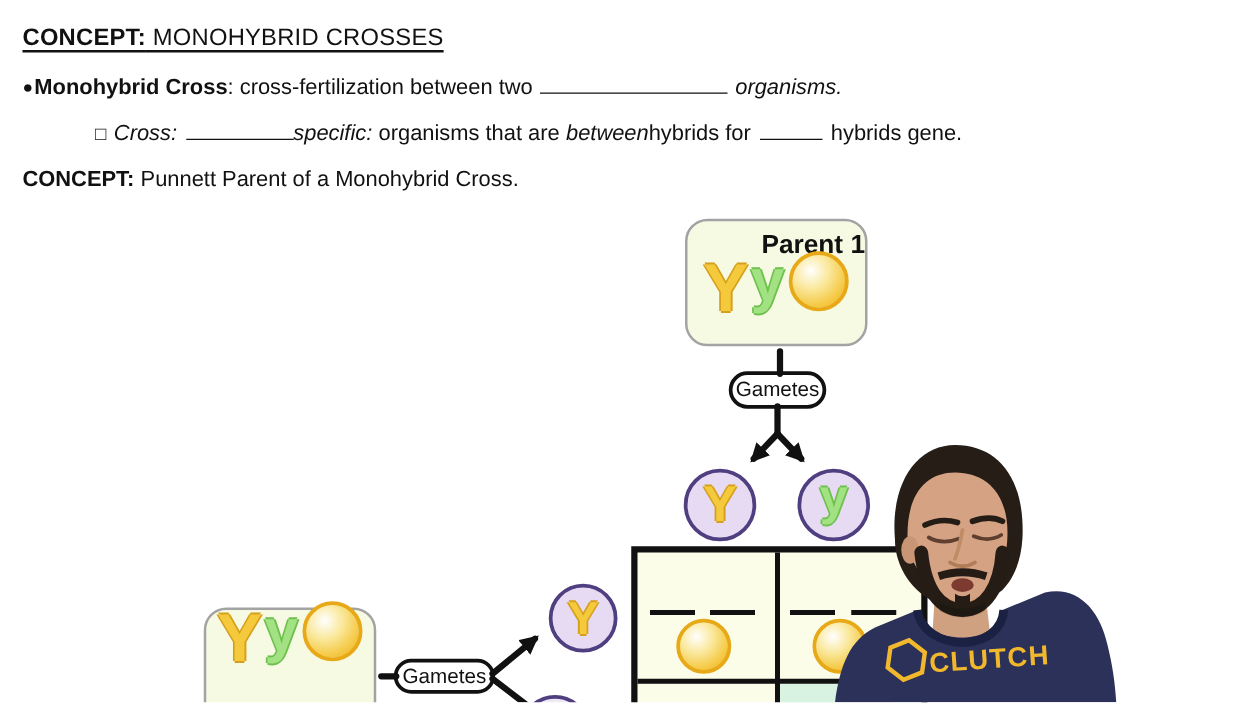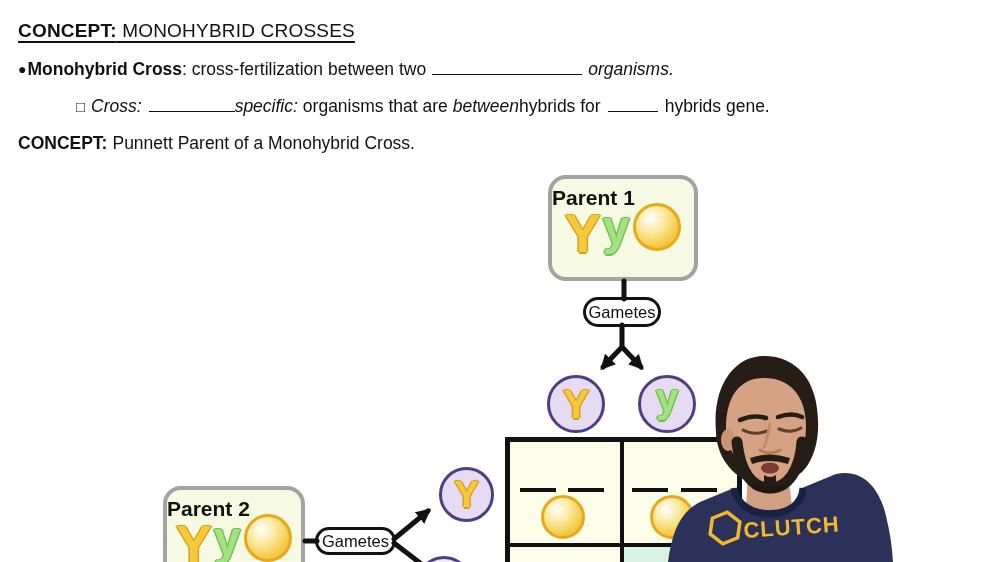--- a/index.html
+++ b/index.html
@@ -13,21 +13,21 @@
   .example-line{left:18px;top:133px;font-size:17.5px;}
   .blank{display:inline-block;border-bottom:1.7px solid #111;height:15px;vertical-align:baseline;}
   .blank-1{width:150px;margin:0 6px;}
   .blank-2{width:86px;margin-left:7px;}
   .blank-3{width:50px;margin:0 7px;}
   .gap-l{margin-left:5px;}
   .marker-dot{font-size:14px;vertical-align:1px;margin-right:1px;}
   .marker-sq{font-size:15px;margin-right:6px;}
 
   
-  .pbox{position:absolute;background:#f7fae3;border:4px solid #a3a3a3;border-radius:18px;text-align:left;}
+  .pbox{position:absolute;background:#f7fae3;border:2px solid #a3a3a3;border-radius:18px;text-align:right;}
   .parent1{left:548px;top:175px;width:142px;height:98px;}
   .parent2{left:163px;top:486px;width:134px;height:95px;}
   .pbox-title{font-weight:bold;font-size:21px;margin-top:7px;}
   .alleles{display:flex;align-items:center;justify-content:center;margin-top:-4px;}
   .al-Y{font-weight:bold;font-size:54px;color:#f5c93c;line-height:1;
         text-shadow:-1.5px 0 #d6a01f,1.5px 0 #d6a01f,0 -1.5px #d6a01f,0 1.5px #d6a01f;}
   .al-y{font-weight:bold;font-size:48px;color:#a2e283;line-height:1;margin-left:2px;position:relative;top:-5px;
         text-shadow:-1.5px 0 #6fc04f,1.5px 0 #6fc04f,0 -1.5px #6fc04f,0 1.5px #6fc04f;}
   .pea{display:inline-block;border-radius:50%;
        background:radial-gradient(circle at 35% 30%,#ffffff,#fae99f 35%,#f5cb4a 68%,#edaf1d 100%);
@@ -105,21 +105,20 @@
   <div class="pbox parent1">
     <div class="pbox-title">Parent 1</div>
     <div class="alleles">
       <span class="al-Y">Y</span>
       <span class="al-y">y</span>
       <span class="pea pea-lg"></span>
     </div>
   </div>
 
   <div class="pbox parent2">
-    <div class="pbox-title">Parent 2</div>
     <div class="alleles">
       <span class="al-Y">Y</span>
       <span class="al-y">y</span>
       <span class="pea pea-lg"></span>
     </div>
   </div>
 
   <div class="pill pill1">Gametes</div>
   <div class="pill pill2">Gametes</div>
 

